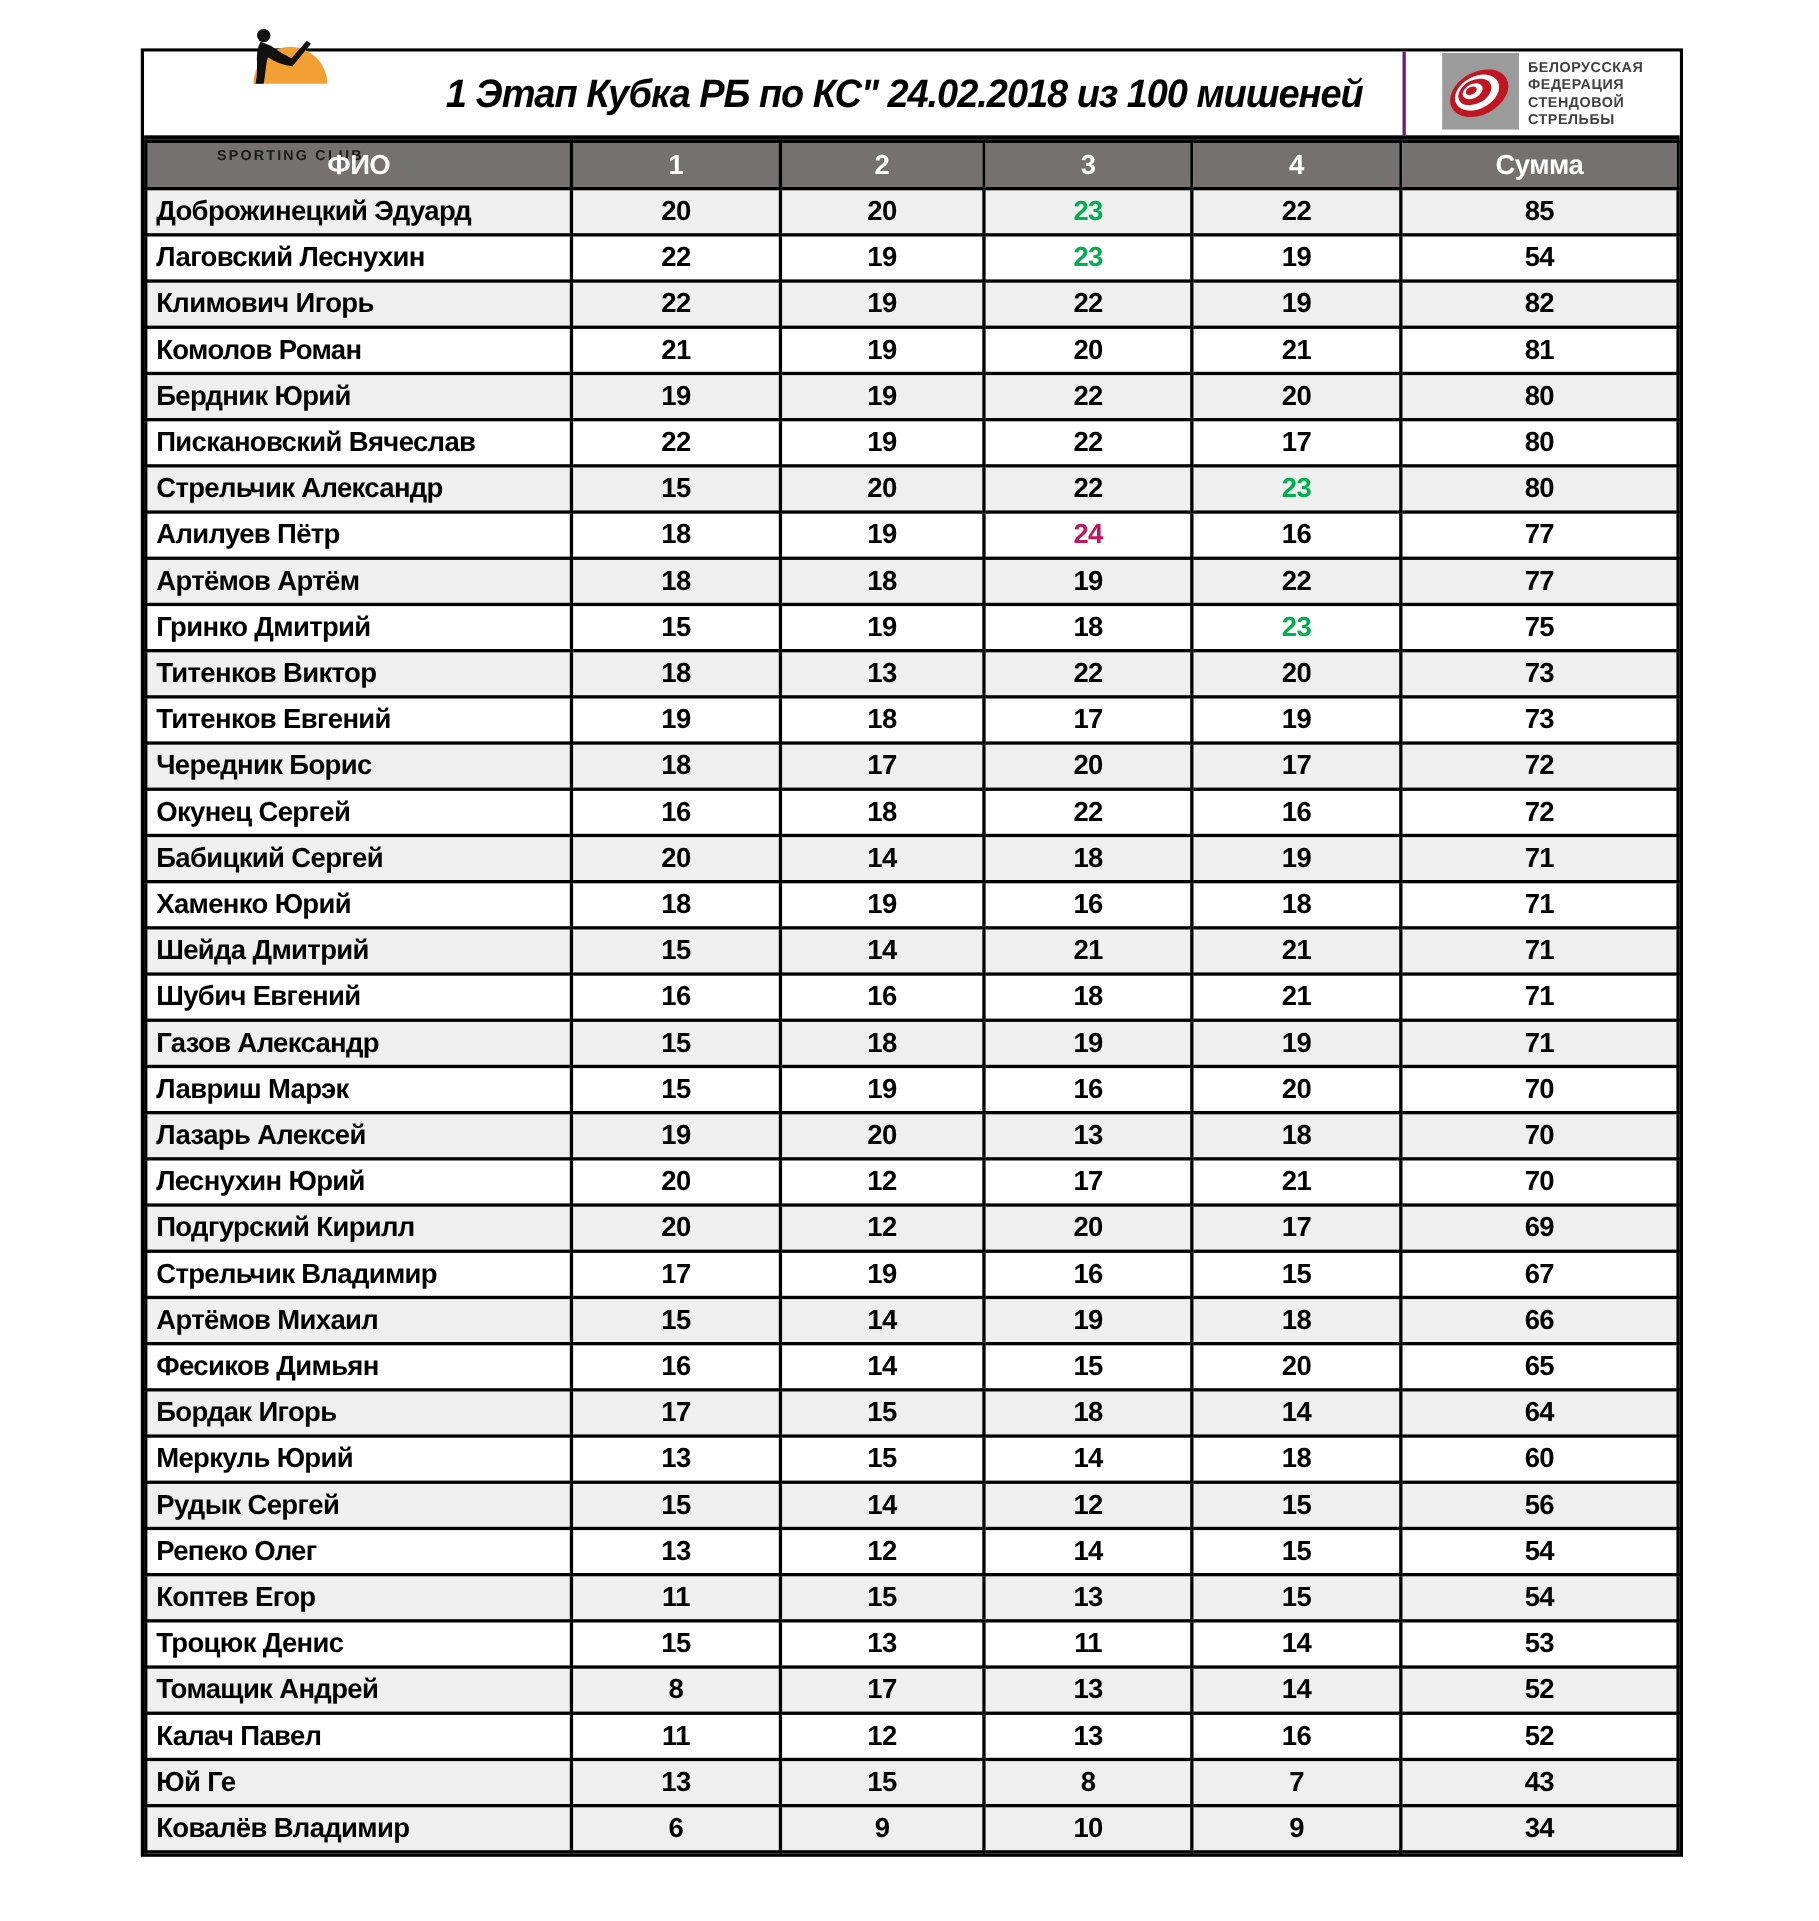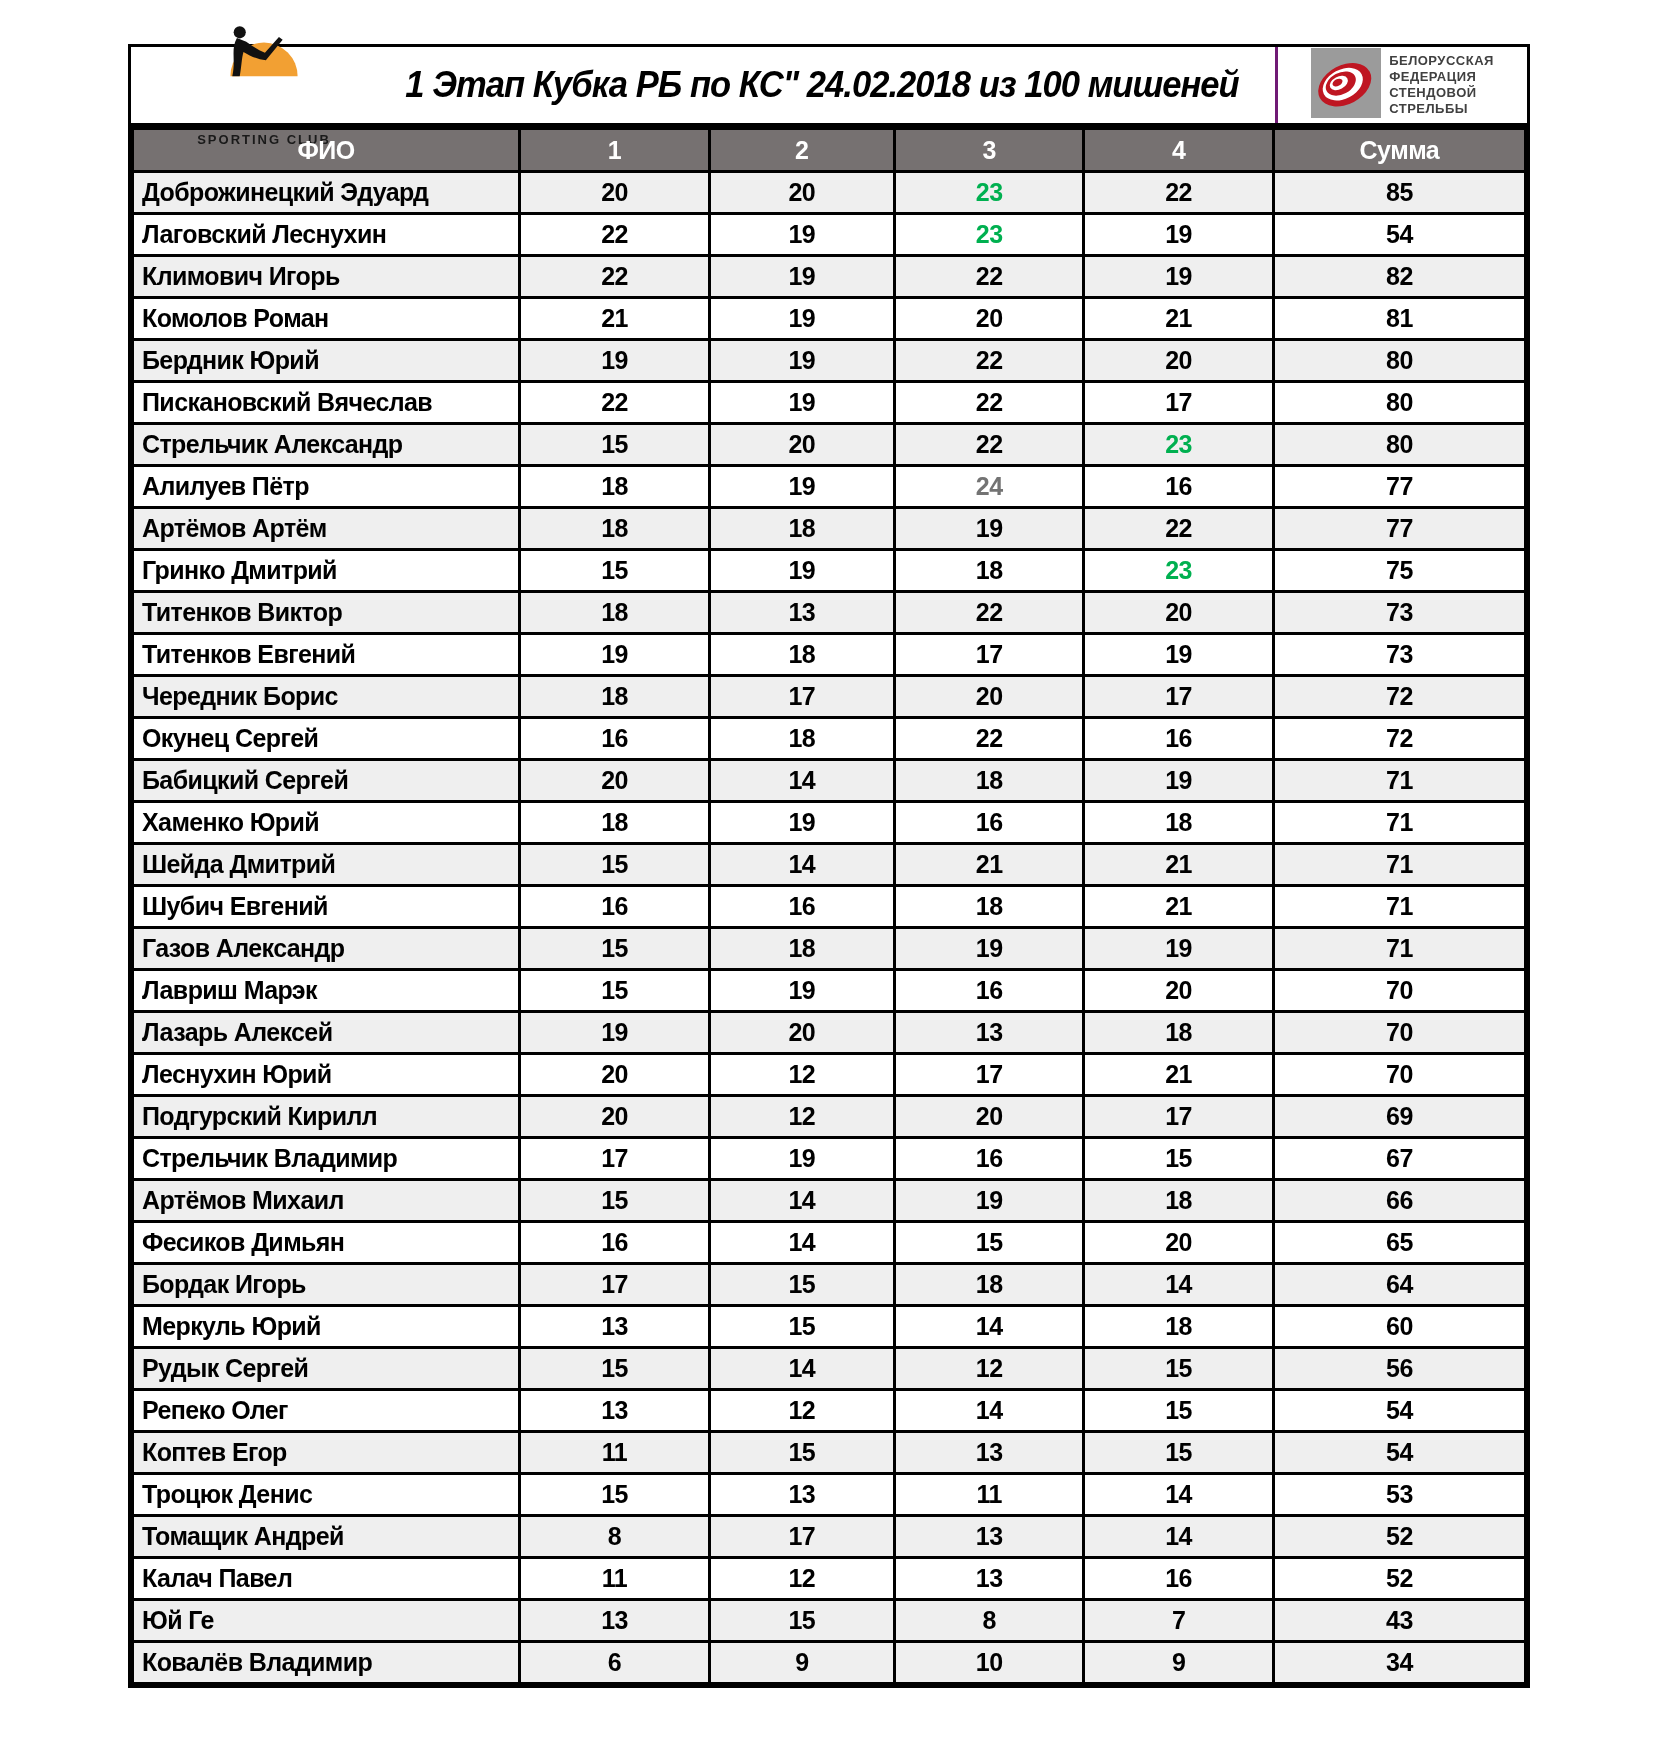--- a/index.html
+++ b/index.html
@@ -171,21 +171,21 @@
           <td class="num-cell">15</td>
           <td class="num-cell">20</td>
           <td class="num-cell">22</td>
           <td class="num-cell" style="color: rgb(0, 176, 80);">23</td>
           <td class="num-cell">80</td>
         </tr>
         <tr>
           <td class="name-cell">Алилуев Пётр</td>
           <td class="num-cell">18</td>
           <td class="num-cell">19</td>
-          <td class="num-cell" style="color: #737373;">24</td>
+          <td class="num-cell" style="color: #be185d;">24</td>
           <td class="num-cell">16</td>
           <td class="num-cell">77</td>
         </tr>
         <tr class="stripe">
           <td class="name-cell">Артёмов Артём</td>
           <td class="num-cell">18</td>
           <td class="num-cell">18</td>
           <td class="num-cell">19</td>
           <td class="num-cell">22</td>
           <td class="num-cell">77</td>

